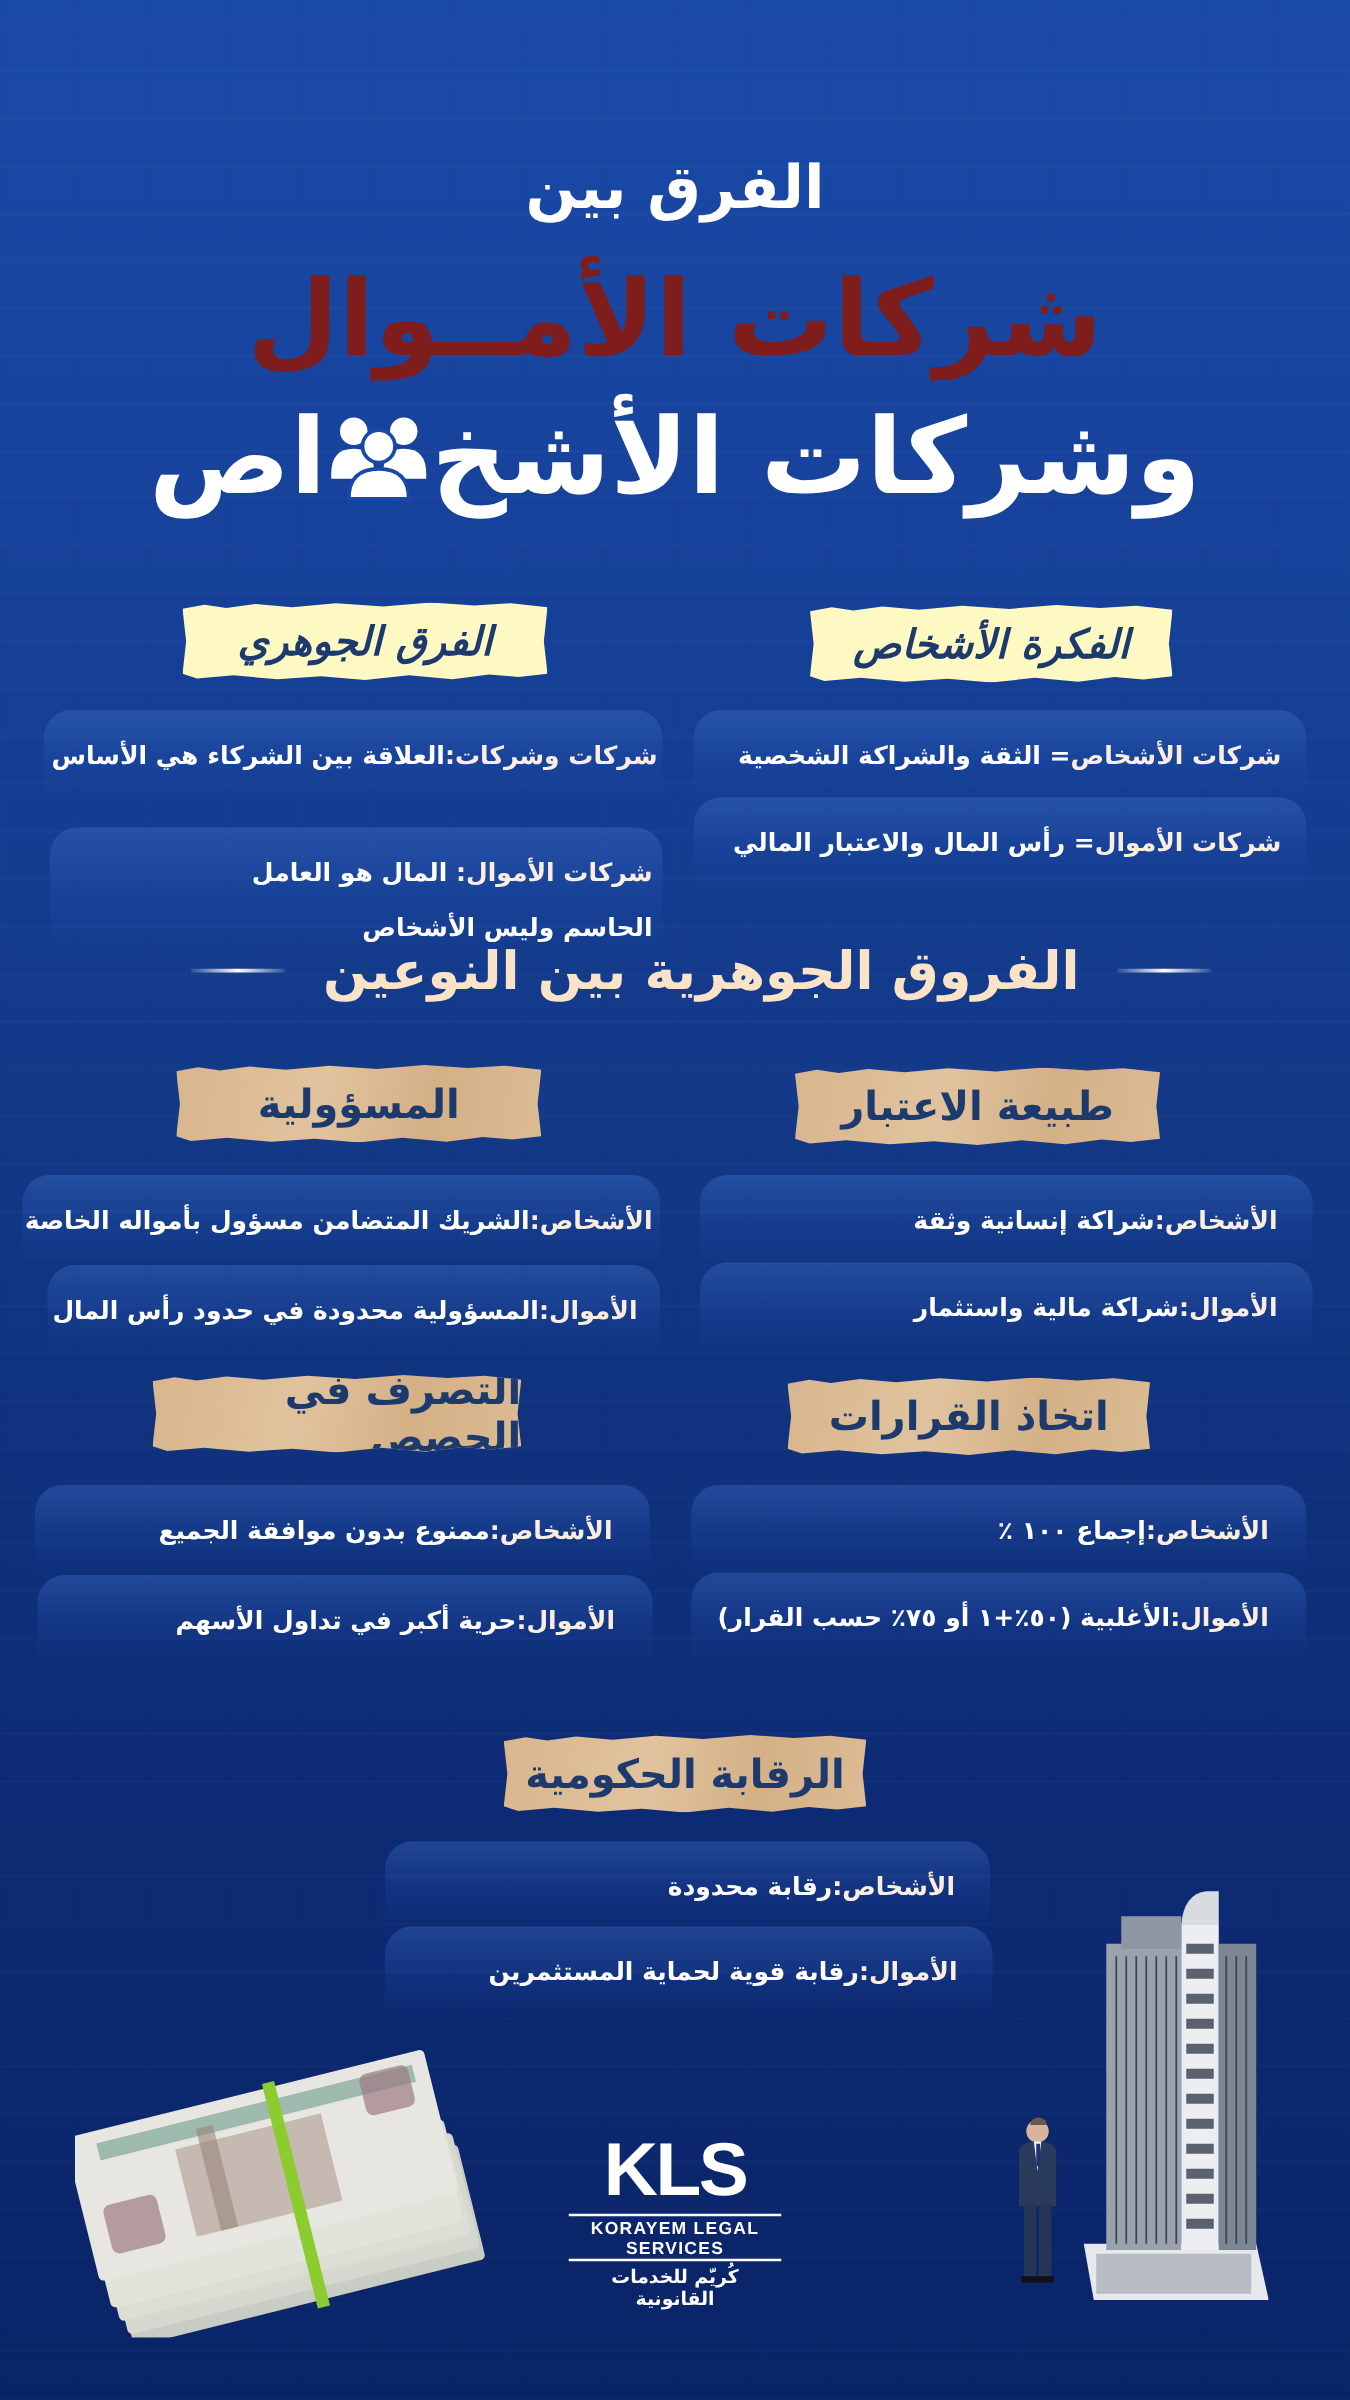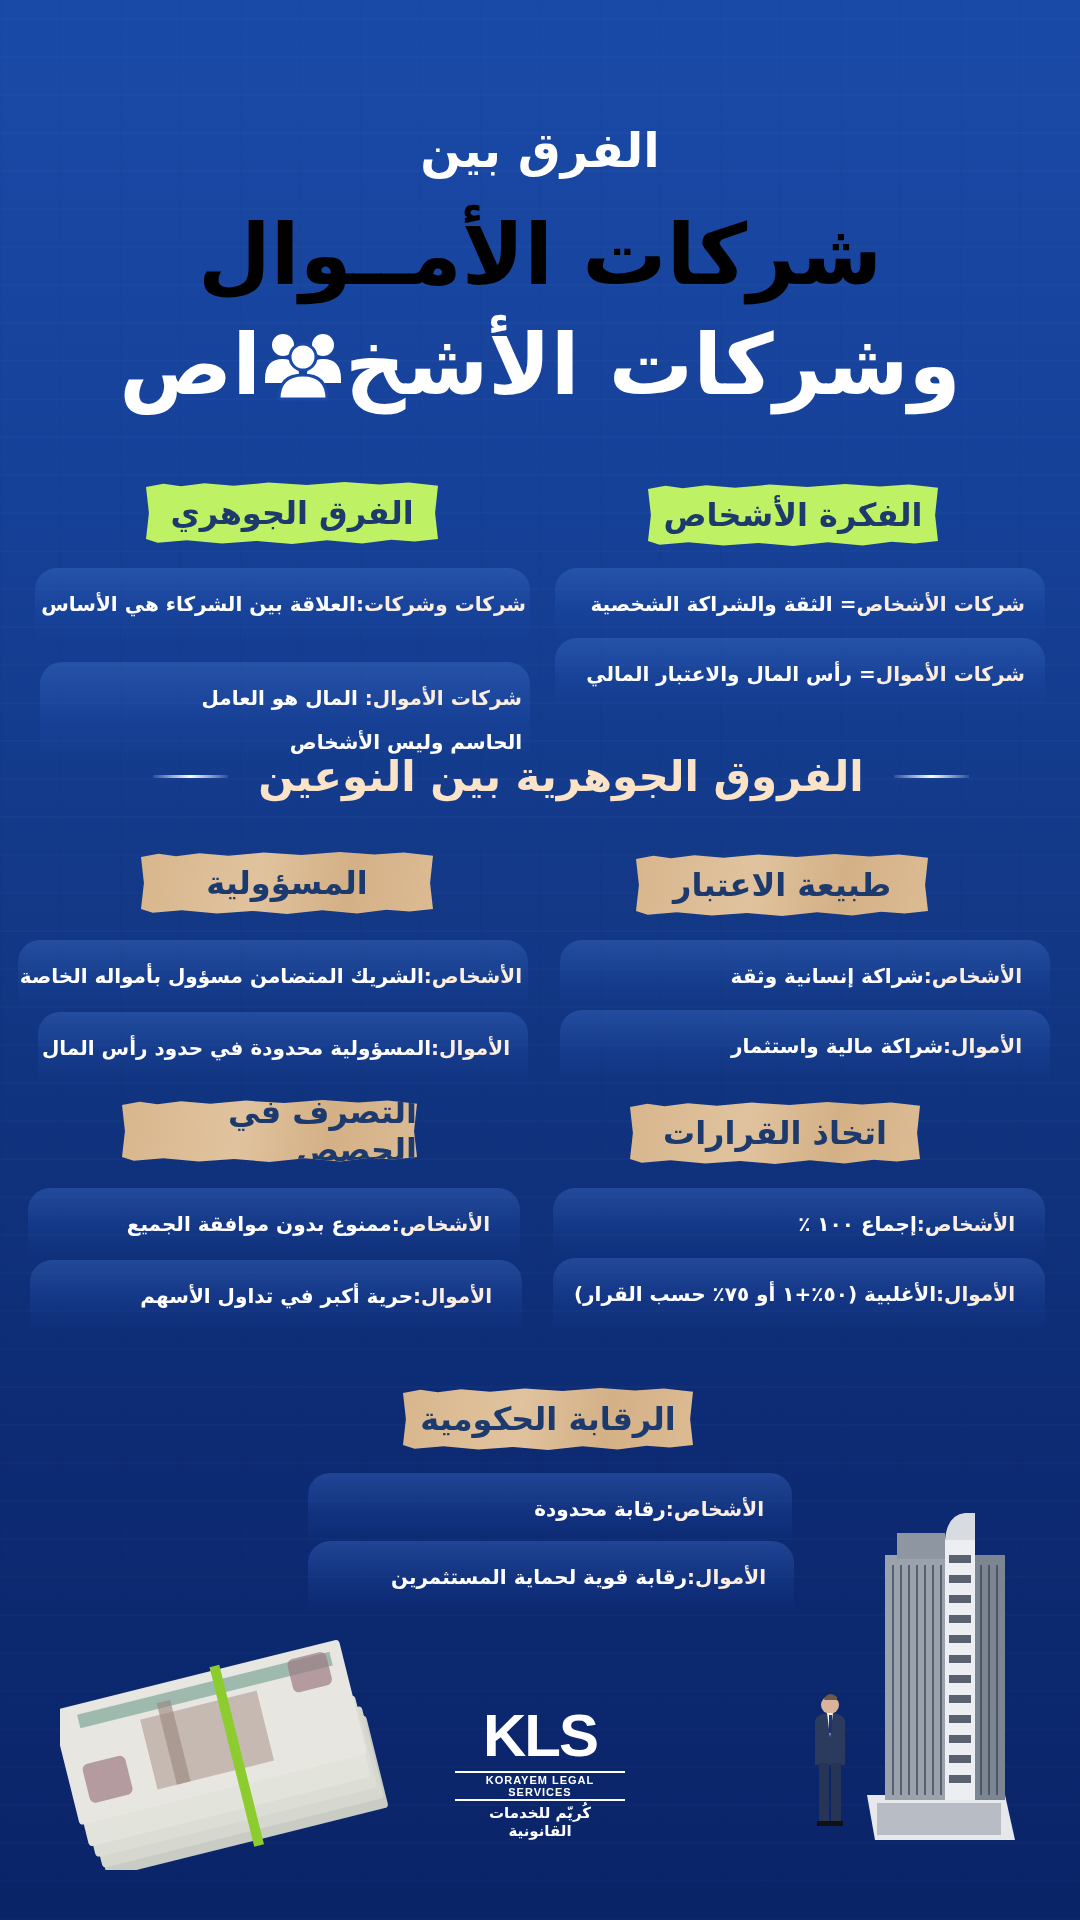--- a/index.html
+++ b/index.html
@@ -12,32 +12,32 @@
   }
   .texture {
     position: absolute; inset: 0;
     background-image:
       repeating-linear-gradient(0deg, rgba(255,255,255,0.015) 0 2px, transparent 2px 38px),
       repeating-linear-gradient(90deg, rgba(0,0,0,0.03) 0 1px, transparent 1px 60px);
     pointer-events: none;
   }
   .title-block { position: absolute; left: 0; right: 0; top: 110px; text-align: center; }
   .title-line1 { font-size: 48px; font-weight: bold; color: #ffffff; line-height: 80px; }
-  .title-line2 { font-size: 84px; font-weight: bold; color: #000000; line-height: 110px; margin-top: 10px; }
+  .title-line2 { font-size: 84px; font-weight: bold; color: #7f1d1d; line-height: 110px; margin-top: 10px; }
   .title-line3 { font-size: 84px; font-weight: bold; color: #ffffff; line-height: 110px; margin-top: 0px; display: flex; justify-content: center; align-items: center; gap: 0; direction: rtl; }
   .people-icon { width: 80px; height: 72px; display: inline-block; margin: 0 2px; }
 
   .tag {
     position: absolute;
     height: 62px;
     display: flex; align-items: center; justify-content: center;
     font-size: 32px; font-weight: bold;
     clip-path: polygon(0% 8%, 6% 3%, 12% 7%, 20% 2%, 30% 6%, 42% 1%, 55% 5%, 68% 0%, 80% 4%, 90% 1%, 100% 6%, 99% 50%, 100% 92%, 92% 96%, 84% 93%, 74% 99%, 62% 94%, 50% 100%, 38% 95%, 26% 99%, 14% 94%, 4% 98%, 0% 92%, 1% 50%);
   }
-  .tag.white { background: #bef264; color: #1d3a6e; }
+  .tag.white { background: #fef9c3; color: #1d3a6e; font-style: italic; }
   .tag.paper { background: linear-gradient(100deg, #d8b68d 0%, #e0c39e 40%, #d4b086 70%, #dcbb93 100%); color: #1d3a6e; }
 
   .card {
     position: absolute;
     height: 72px;
     border-radius: 22px 22px 0 0;
     background: linear-gradient(180deg, rgba(70,120,210,0.35) 0%, rgba(40,90,190,0.18) 55%, rgba(20,60,150,0.0) 100%);
     display: flex; align-items: center; justify-content: flex-start;
     padding: 0 20px;
     font-size: 20px; font-weight: bold; color: #ffffff;
@@ -51,21 +51,21 @@
     display: flex; align-items: center; justify-content: center; gap: 30px; padding-left: 42px;
   }
   .section-heading .line { width: 75px; height: 3px; background: linear-gradient(90deg, rgba(255,255,255,0.1), #ffffff, rgba(255,255,255,0.1)); }
   .section-heading .text { font-size: 42px; font-weight: bold; color: #fbe3c8; }
 
   
   .money { position: absolute; left: 60px; top: 1630px; width: 330px; height: 240px; }
   .tower { position: absolute; left: 815px; top: 1495px; width: 200px; height: 350px; }
   .logo { position: absolute; left: 455px; top: 1705px; width: 170px; text-align: center; direction: ltr; }
   .logo-mark { font-family: "Liberation Sans", sans-serif; font-weight: bold; font-size: 60px; letter-spacing: -2px; color: #ffffff; line-height: 62px; font-style: normal; }
-  .logo-en { font-family: "Liberation Sans", sans-serif; font-size: 11px; font-weight: bold; letter-spacing: 1px; color: #ffffff; border-top: 2px solid #fff; border-bottom: 2px solid #fff; margin-top: 4px; padding: 1px 0; }
+  .logo-en { font-family: "Liberation Sans", sans-serif; font-size: 14px; font-weight: bold; letter-spacing: 1px; color: #ffffff; border-top: 2px solid #fff; border-bottom: 2px solid #fff; margin-top: 4px; padding: 1px 0; }
   .logo-ar { font-size: 15px; font-weight: bold; color: #ffffff; direction: rtl; margin-top: 3px; }
 </style>
 </head>
 <body>
 
 <div class="texture"></div>
 
 <div class="title-block">
   <div class="title-line1">الفرق بين</div>
   <div class="title-line2">شركات الأمــوال</div>

